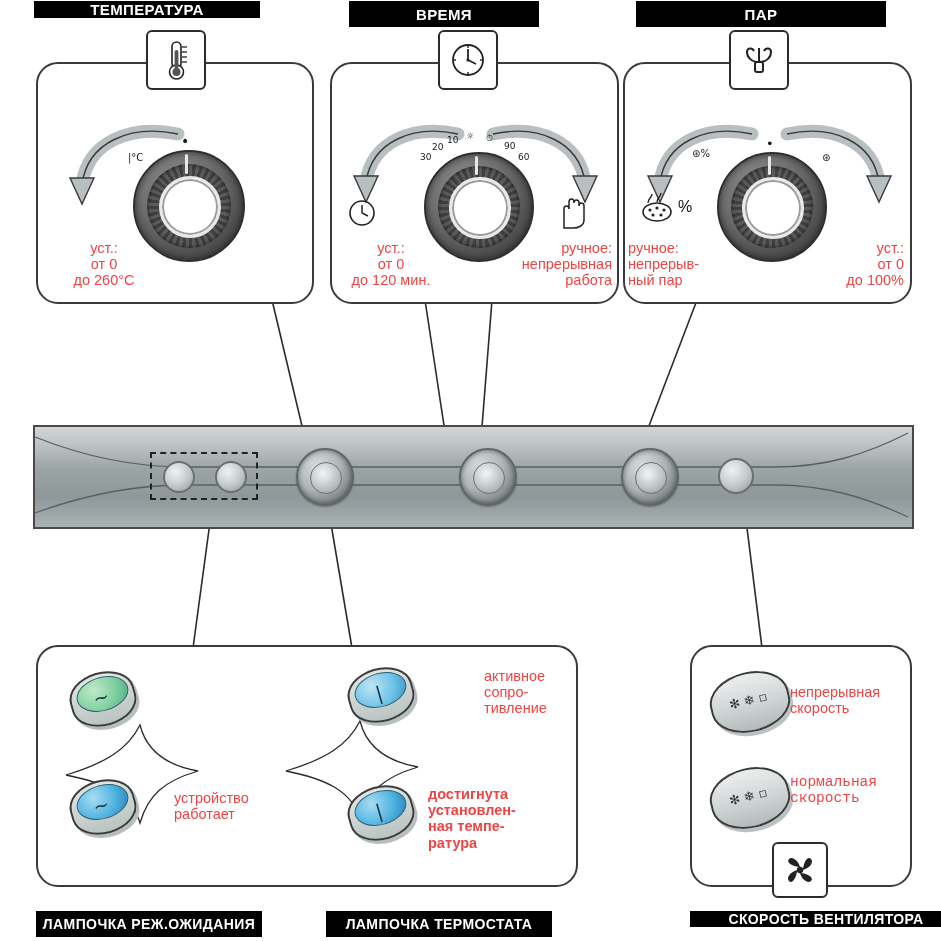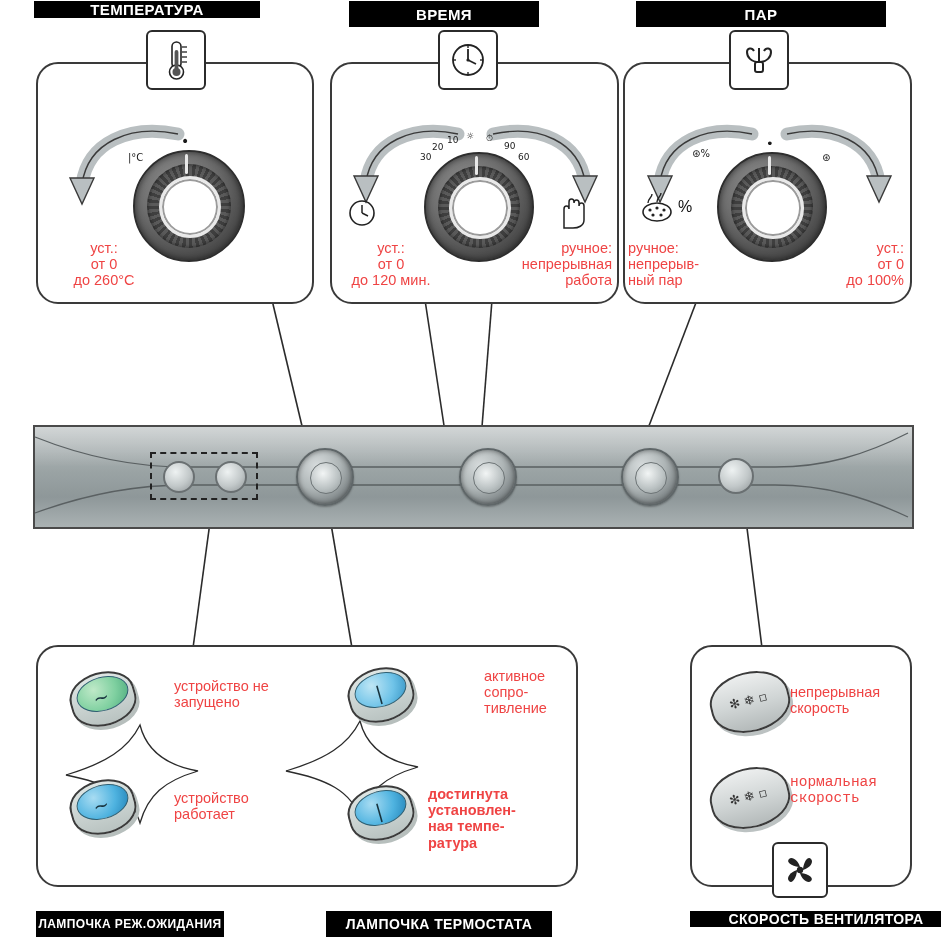--- a/index.html
+++ b/index.html
@@ -314,22 +314,20 @@
       <path d="M30,130 C70,118 92,104 104,80 C110,104 128,120 162,126 C128,136 112,150 104,178 C96,150 70,138 30,130 Z"></path>
       <path d="M250,126 C290,114 312,100 324,76 C330,100 348,116 382,122 C348,132 332,146 324,174 C316,146 290,134 250,126 Z"></path>
     </g>
   </svg>
 
   <div class="lamp" style="left:70px;top:672px;width:62px;height:50px;">
     <div class="body"></div>
     <div class="glass g-green"></div>
     <div class="glyph">~</div>
   </div>
-  <div class="cap" style="left:174px;top:678px;width:150px;white-space:pre-line;">устройство не
-запущено</div>
 
   <div class="lamp" style="left:348px;top:668px;width:62px;height:50px;">
     <div class="body"></div>
     <div class="glass g-blue"></div>
     <div class="glyph">|</div>
   </div>
   <div class="cap" style="left:452px;top:668px;width:120px;white-space:pre-line;margin-left:32px;">активное
 сопро-
 тивление</div>
 
@@ -378,17 +376,17 @@
   <div class="iconbox" style="left:772px;top:842px;width:52px;height:52px;">
     <svg width="36" height="36" viewBox="0 0 36 36">
       <circle cx="18" cy="18" r="3.2" fill="#222"></circle>
       <path d="M18,15 C16,8 10,4 7,7 C4,10 9,14 17,15 Z" fill="#222"></path>
       <path d="M21,18 C28,16 32,10 29,7 C26,4 22,9 21,17 Z" fill="#222"></path>
       <path d="M18,21 C20,28 26,32 29,29 C32,26 27,22 19,21 Z" fill="#222"></path>
       <path d="M15,18 C8,20 4,26 7,29 C10,32 14,27 15,19 Z" fill="#222"></path>
     </svg>
   </div>
 
-  <div class="blk" style="left:36px;top:911px;width:188px;height:26px;font-size:12px;">ЛАМПОЧКА РЕЖ.ОЖИДАНИЯ</div>
+  <div class="blk" style="left:36px;top:911px;width:226px;height:26px;font-size:14px;">ЛАМПОЧКА РЕЖ.ОЖИДАНИЯ</div>
   <div class="blk" style="left:326px;top:911px;width:226px;height:26px;font-size:14px;">ЛАМПОЧКА ТЕРМОСТАТА</div>
   <div class="blk" style="left:690px;top:911px;width:240px;height:16px;font-size:14px;padding-left:16px;">СКОРОСТЬ ВЕНТИЛЯТОРА</div>
 
 </div>
 
 </body></html>

